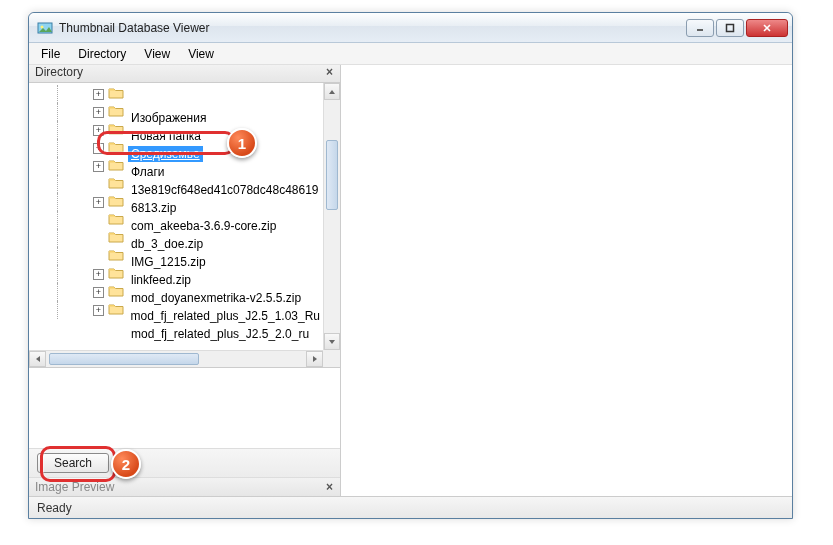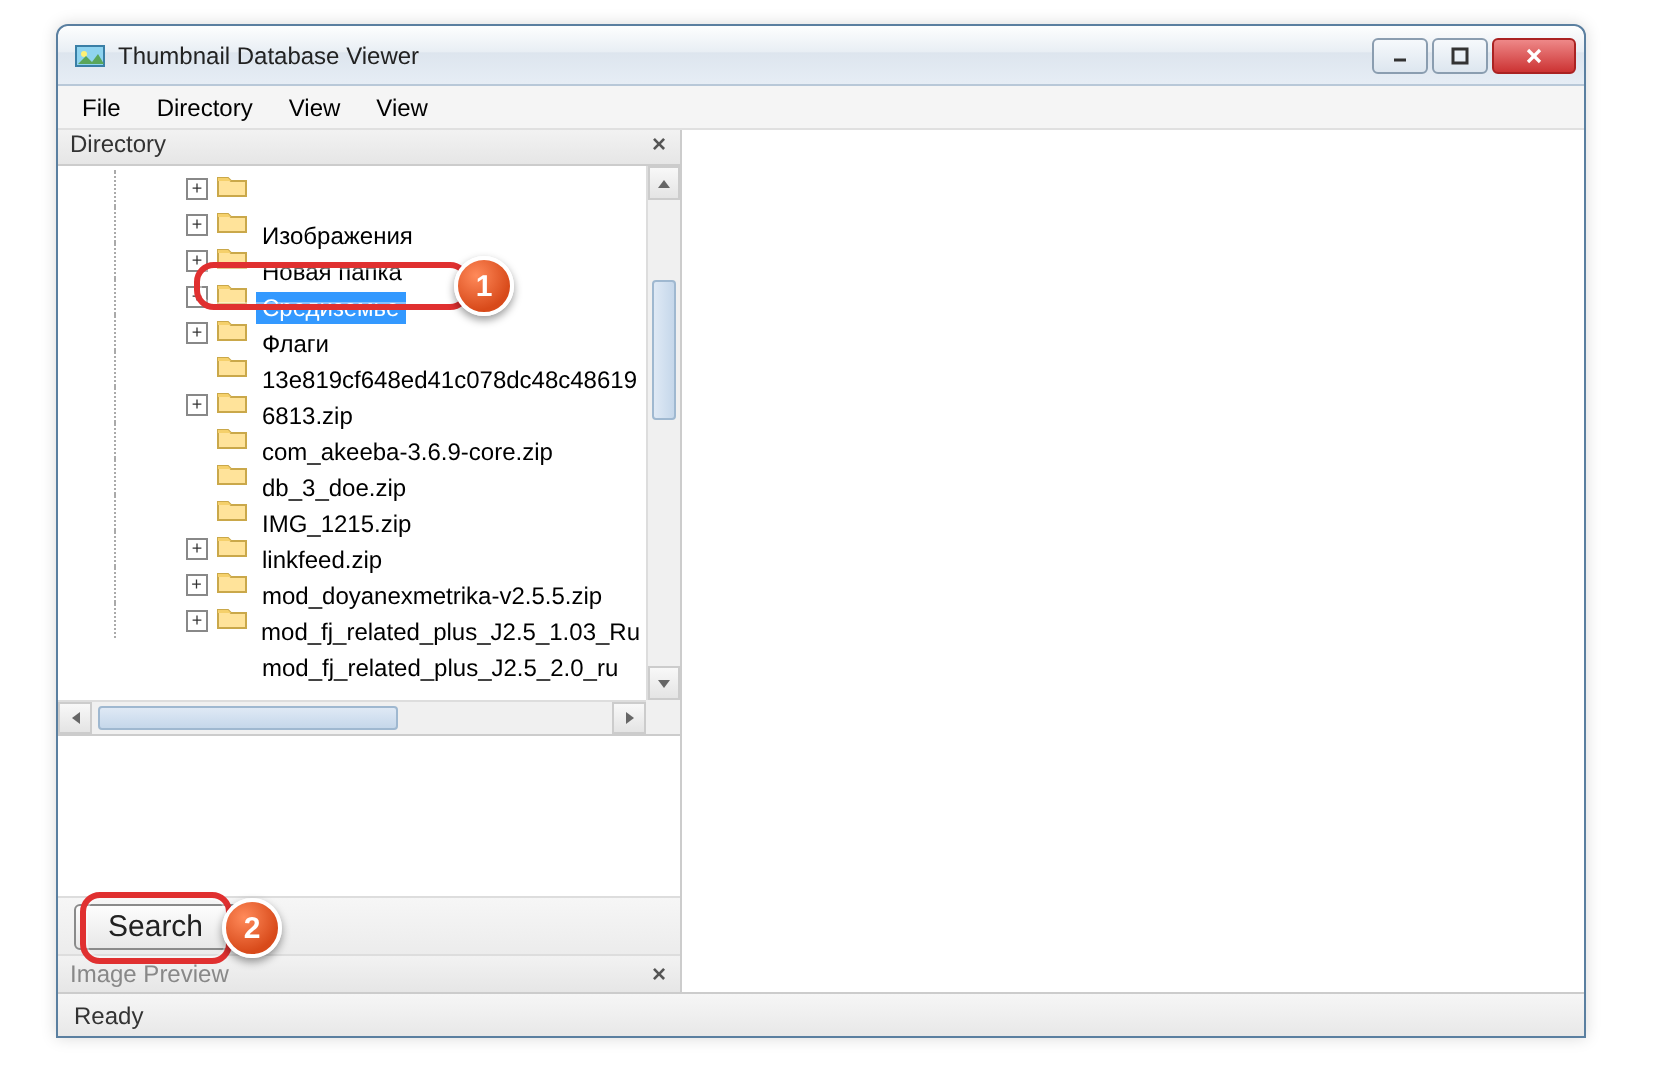--- a/index.html
+++ b/index.html
@@ -55,21 +55,21 @@
   border-left: 1px dotted #aaa;
 }
 .tree-row .expander {
   width: 11px; height: 11px; border: 1px solid #888; background: #fff;
   display: flex; align-items: center; justify-content: center; margin-right: 4px;
   font-size: 9px; line-height: 1; color: #333;
 }
 .tree-row .expander.none { visibility: hidden; }
 .tree-row .folder-icon { margin-right: 4px; }
 .tree-row .node-label { padding: 1px 3px; margin-top: 48px; }
-.tree-row.selected .node-label { background: #3399ff; color: #fff; }
+.tree-row.selected .node-label { background: #3399ff; color: #fff; text-decoration: underline; }
 
 .vscroll { position: absolute; right: 0; top: 0; bottom: 17px; width: 17px; background: #f0f0f0; border-left: 1px solid #ddd; }
 .vscroll .arrow { height: 17px; background: linear-gradient(#f8f8f8,#e4e4e4); border: 1px solid #ccc; display:flex; align-items:center; justify-content:center; }
 .vscroll .track { position:absolute; top:17px; bottom:17px; left:0; right:0; }
 .vscroll .thumb { position:absolute; left:2px; right:2px; top:40px; height:70px; background: linear-gradient(90deg,#dfe9f5,#c5d7ea); border:1px solid #9fb8d0; border-radius:2px; }
 .vscroll .arrow.down { position:absolute; bottom:0; left:0; right:0; }
 
 .hscroll { position:absolute; left:0; right:17px; bottom:0; height:17px; background:#f0f0f0; border-top:1px solid #ddd; }
 .hscroll .arrow { width:17px; height:100%; background:linear-gradient(#f8f8f8,#e4e4e4); border:1px solid #ccc; display:inline-flex; align-items:center; justify-content:center; }
 .hscroll .arrow.right { position:absolute; right:0; top:0; }
@@ -78,21 +78,21 @@
 .corner { position:absolute; right:0; bottom:0; width:17px; height:17px; background:#f0f0f0; }
 
 .mid-gap { height: 80px; background: #fff; }
 
 .search-bar {
   height: 30px; background: linear-gradient(#f6f6f6,#ececec); border-top:1px solid #ddd; border-bottom:1px solid #ddd;
   display:flex; align-items:center; padding: 0 8px;
 }
 .search-btn {
   padding: 2px 16px; background: linear-gradient(#fdfdfd,#e8e8e8); border:1px solid #8a8a8a; border-radius:3px;
-  font-size:15px; color:#222;
+  font-size:12px; color:#222;
 }
 
 .preview-header { height: 18px; background: linear-gradient(#f2f2f2,#e6e6e6); display:flex; align-items:center; padding:0 4px 0 6px; font-size:11px; }
 .preview-header .label { flex:1; color:#888; }
 .preview-header .close-x { font-family:Arial; font-weight:bold; color:#555; padding:0 3px; }
 
 .right-pane { flex: 1; background: #fff; }
 
 .statusbar {
   height: 22px; background: linear-gradient(#f6f6f6,#e8e8e8); border-top:1px solid #ccc;

